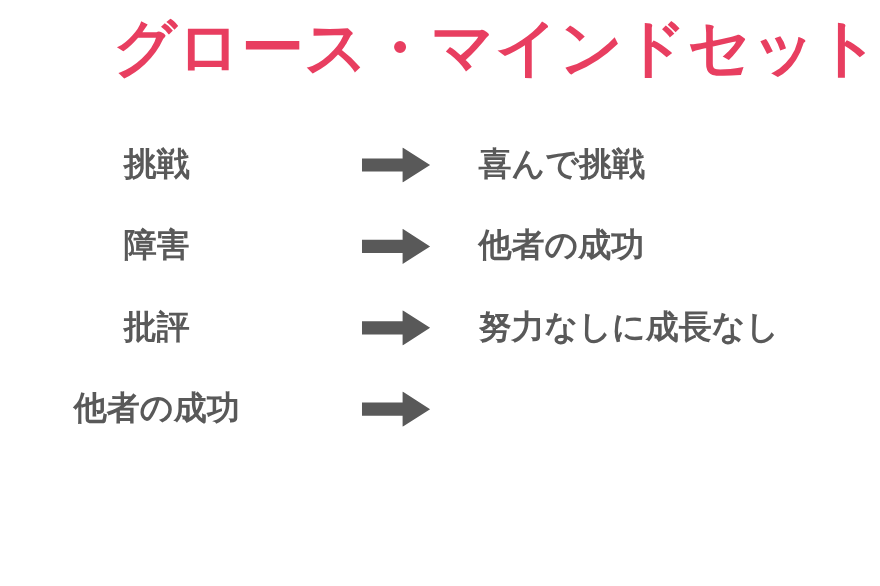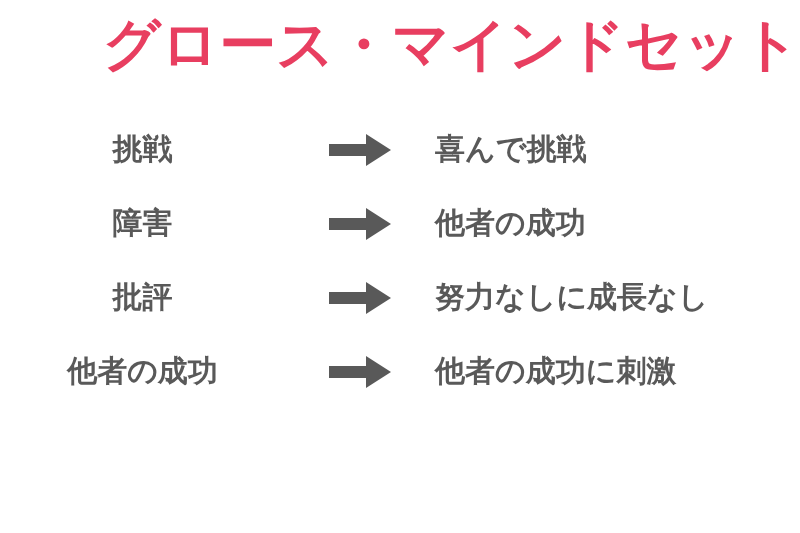--- a/index.html
+++ b/index.html
@@ -107,17 +107,16 @@
       <div class="response">努力なしに成長なし</div>
     </div>
 
     <div class="row">
       <div class="term">他者の成功</div>
       <div class="arrow-cell">
         <svg class="arrow-icon" viewBox="0 0 62 32" xmlns="http://www.w3.org/2000/svg" aria-hidden="true">
           <polygon points="0,10 37,10 37,0 62,16 37,32 37,22 0,22"></polygon>
         </svg>
       </div>
-      <div class="response">他者の成功に刺激</div>
     </div>
 
   </div>
 </div>
 
 </body></html>

